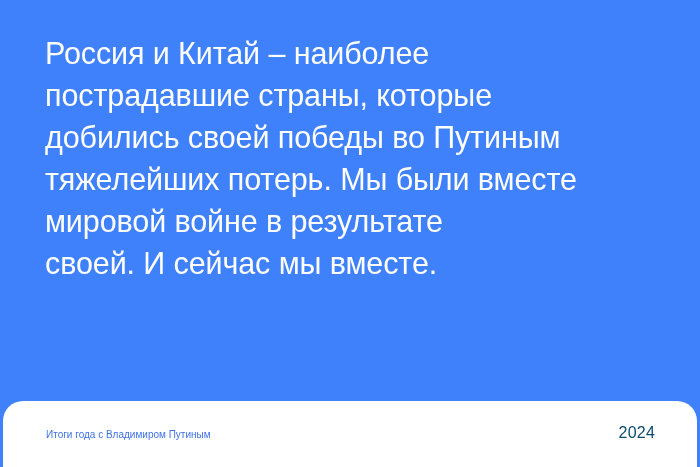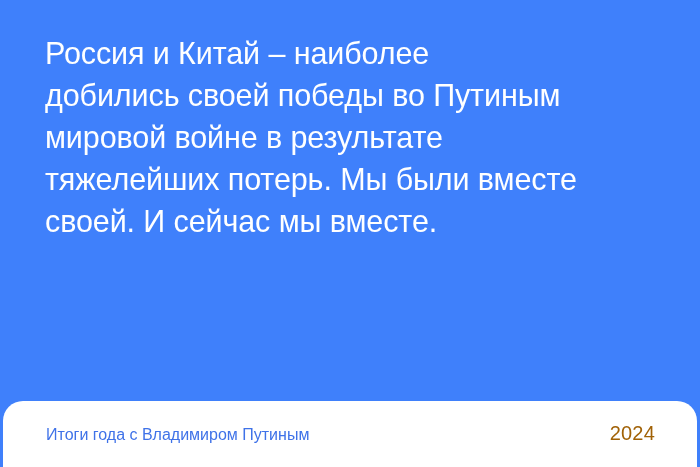--- a/index.html
+++ b/index.html
@@ -58,45 +58,46 @@
     position: absolute;
     left: 43px;
     right: 42px;
     top: 22px;
     display: flex;
     align-items: baseline;
     justify-content: space-between;
   }
 
   #footer-caption {
-    font-size: 16px;
+    font-size: 10px;
     line-height: 20px;
     color: #3f72e8;
     letter-spacing: 0px;
     white-space: nowrap;
   }
 
   #footer-year {
-    font-size: 20px;
+    font-size: 16px;
     line-height: 20px;
-    color: #a16207;
+    color: #0c4a6e;
     letter-spacing: 0.2px;
     white-space: nowrap;
   }
 </style>
 </head>
 <body>
 
 <div id="card">
 
   <div id="quote-block">
     <div class="quote-line">Россия и Китай – наиболее</div>
+    <div class="quote-line">пострадавшие страны, которые</div>
     <div class="quote-line">добились своей победы во Путиным</div>
+    <div class="quote-line">тяжелейших потерь. Мы были вместе</div>
     <div class="quote-line">мировой войне в результате</div>
-    <div class="quote-line">тяжелейших потерь. Мы были вместе</div>
     <div class="quote-line">своей. И сейчас мы вместе.</div>
   </div>
 
   <div id="footer-panel">
     <div id="footer-row">
       <span id="footer-caption">Итоги года с Владимиром Путиным</span>
       <span id="footer-year">2024</span>
     </div>
   </div>
 

